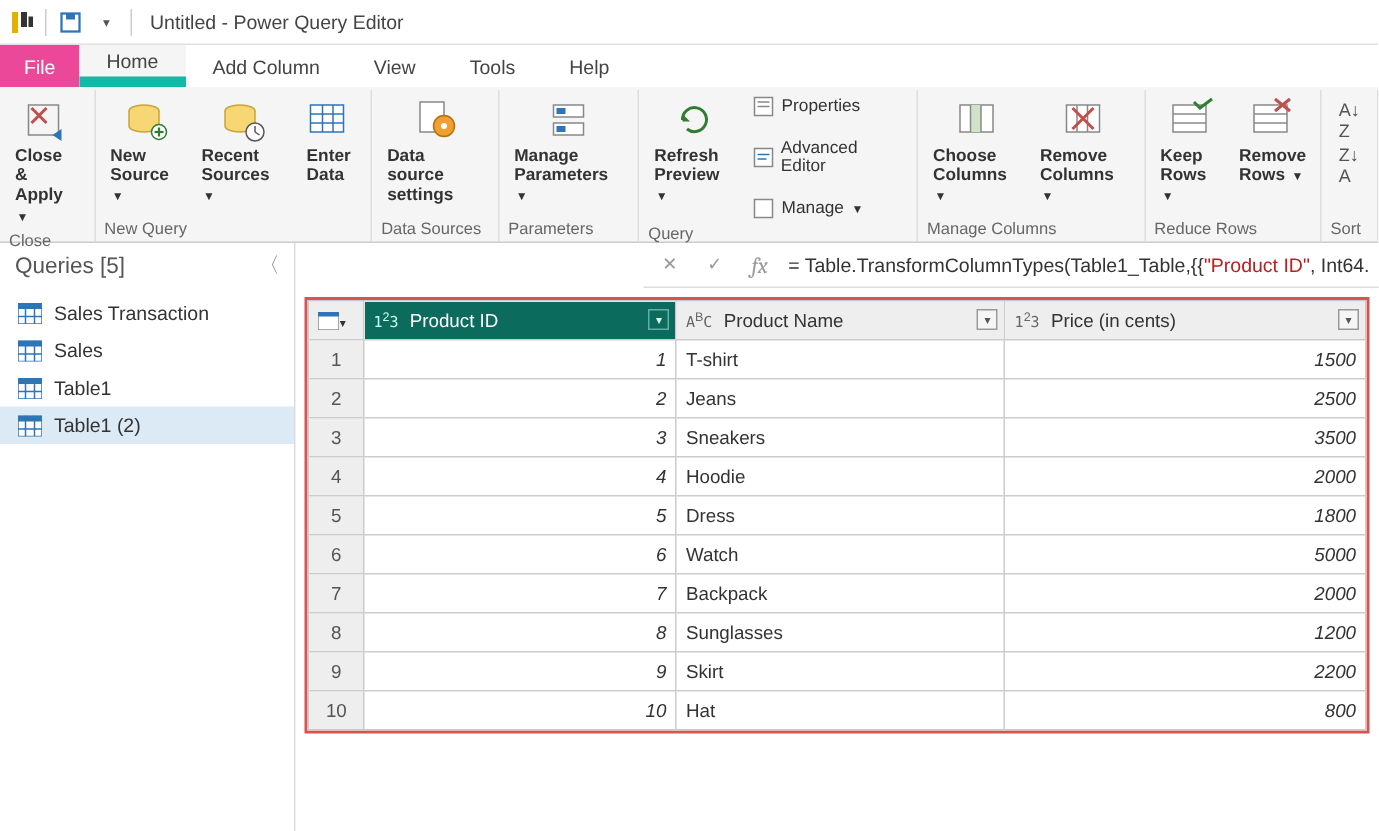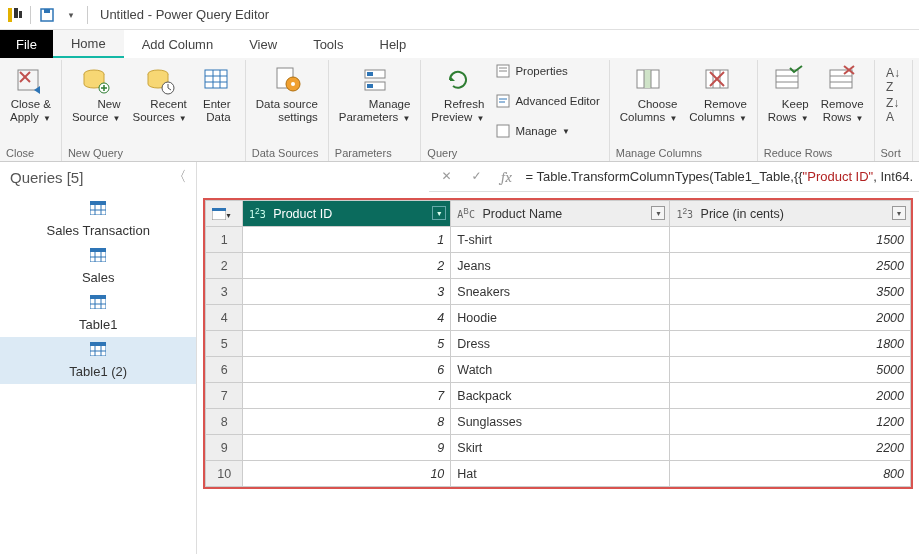--- a/index.html
+++ b/index.html
@@ -8,50 +8,50 @@
 
 .titlebar { height: 30px; display: flex; align-items: center; padding: 0 4px; background: #fff; border-bottom: 1px solid #e0e0e0; }
 .titlebar .appicon { width: 14px; height: 14px; margin: 0 4px; }
 .titlebar .sep { width: 1px; height: 18px; background: #ccc; margin: 0 4px; }
 .titlebar .qat-btn { width: 22px; height: 22px; display: flex; align-items: center; justify-content: center; margin: 0 1px; }
 .titlebar .title { margin-left: 8px; font-size: 13px; color: #444; }
 
 
 .ribbon-tabs { height: 28px; display: flex; align-items: stretch; background: #fff; }
 .ribbon-tabs .tab { padding: 0 18px; display: flex; align-items: center; font-size: 13px; color: #444; cursor: pointer; }
-.ribbon-tabs .tab.file { background: #000000; color: #fff; padding: 0 16px; }
-.ribbon-tabs .tab.active { border-bottom: 2px solid #14b8a6; background: #f5f5f5; }
+.ribbon-tabs .tab.file { background: #ec4899; color: #fff; padding: 0 16px; }
+.ribbon-tabs .tab.active { border-bottom: 7px solid #14b8a6; background: #f5f5f5; }
 
 
 .ribbon { height: 104px; display: flex; background: #f5f5f5; border-bottom: 1px solid #ccc; padding: 2px 0 0 0; }
 .group { display: flex; flex-direction: column; align-items: center; border-right: 1px solid #ddd; padding: 2px 6px 0 6px; }
 .group-body { display: flex; align-items: flex-start; flex: 1; gap: 4px; }
 .group-label { font-size: 11px; color: #666; padding: 2px 0 2px 0; text-align: left; width: 100%; }
 .rbtn { display: flex; flex-direction: column; align-items: center; justify-content: flex-start; padding: 2px 4px; cursor: pointer; min-width: 44px; }
 .rbtn .icon { width: 32px; height: 32px; margin-bottom: 2px; display:flex; align-items:center; justify-content:center; }
-.rbtn .lbl { font-size: 11.5px; color: #333; text-align: right; line-height: 1.15; }
+.rbtn .lbl { font-size: 11.5px; color: #333; text-align: left; line-height: 1.15; font-weight: bold; }
 .caret { font-size: 8px; margin-left: 1px; }
 .small-stack { display: flex; flex-direction: column; gap: 12px; }
 .sbtn { display: flex; align-items: center; gap: 4px; font-size: 11.5px; padding: 1px 3px; cursor: pointer; }
 .sbtn .sicon { width: 16px; height: 16px; display:flex;align-items:center;justify-content:center; }
 
 
 .formula { height: 30px; display: flex; align-items: center; border-bottom: 1px solid #ddd; margin-left: 232px; padding: 0 6px; gap: 8px; }
 .formula .fb-btn { width: 22px; height: 22px; display:flex;align-items:center;justify-content:center; color:#999; font-family: "Segoe UI Symbol"; }
 .formula .fx { font-style: italic; font-family: Cambria, serif; font-size: 15px; }
 .formula .ftxt { font-family: Consolas, monospace; font-size: 13px; white-space: nowrap; overflow: hidden; flex: 1; }
 .formula .ftxt .str { color: #b22222; }
 
 
 .main { display: flex; position: absolute; top: 162px; bottom: 0; left: 0; right: 0; }
 .queries-pane { width: 222px; border-right: 1px solid #ddd; display: flex; flex-direction: column; }
 .queries-header { display: flex; align-items: center; justify-content: space-between; padding: 6px 10px; font-size: 15px; color: #555; }
 .queries-header .collapse { color: #888; cursor: pointer; font-size: 14px; }
 .qlist { padding: 4px 0; }
-.qitem { display: flex; align-items: center; gap: 8px; padding: 5px 12px; font-size: 13px; cursor: pointer; flex-direction: column; }
+.qitem { display: flex; align-items: center; gap: 8px; padding: 5px 12px; font-size: 13px; cursor: pointer; }
 .qitem.selected { background: #dceaf5; }
 .qitem .qicon { width: 16px; height: 14px; }
 
 
 .gridwrap { flex: 1; padding: 6px 6px 6px 6px; overflow: hidden; }
 .gridbox { border: 2px solid #d9534f; padding: 0; }
 table.grid { border-collapse: collapse; width: 100%; table-layout: fixed; }
 table.grid th, table.grid td { border: 1px solid #ccc; font-size: 12.5px; height: 26px; padding: 0 6px; overflow: hidden; white-space: nowrap; }
 table.grid th { background: #eee; font-weight: normal; text-align: left; position: relative; }
 table.grid th.selcol { background: #0b6b5d; color: #fff; }

